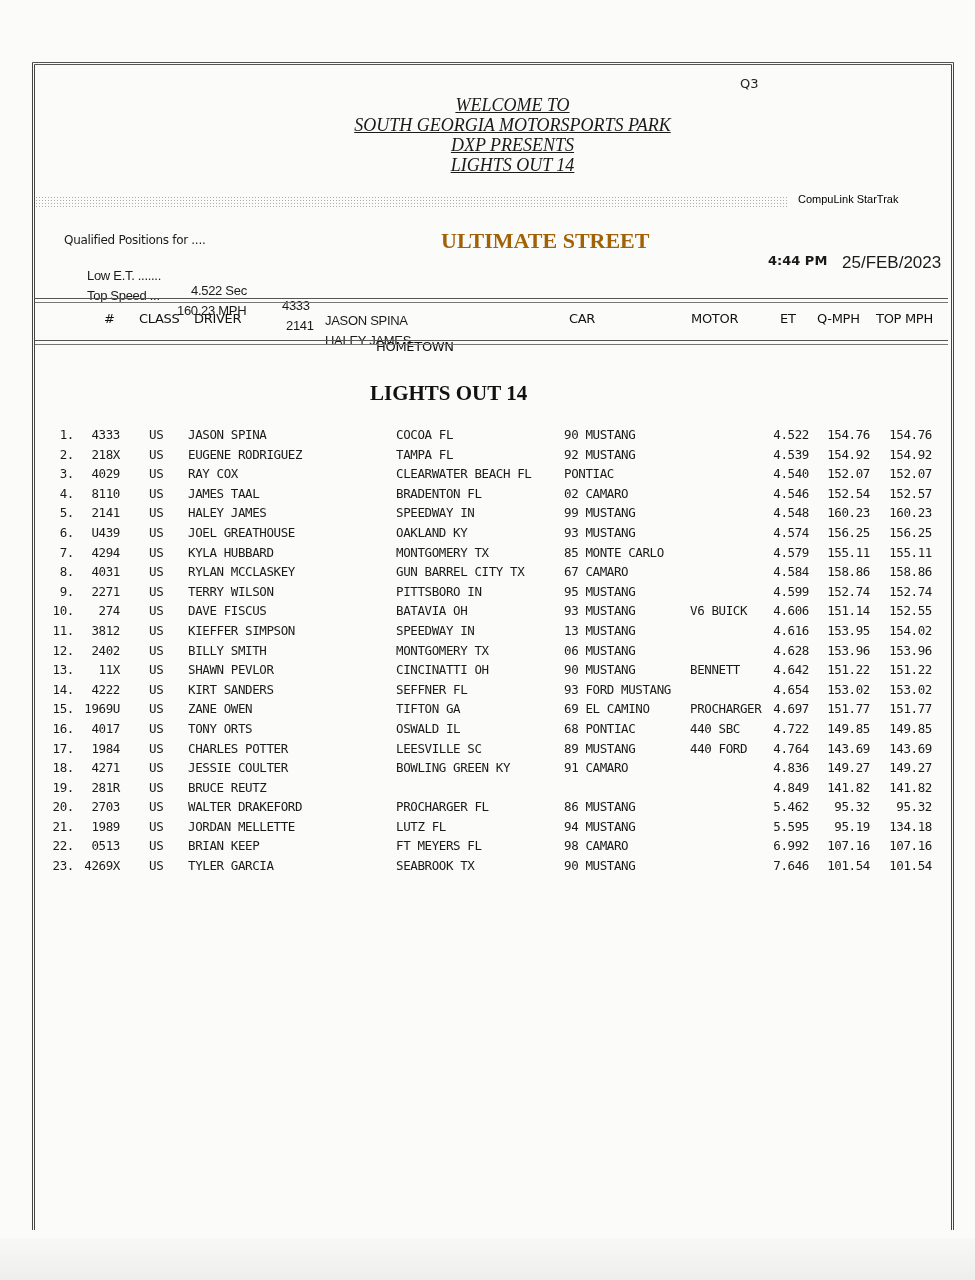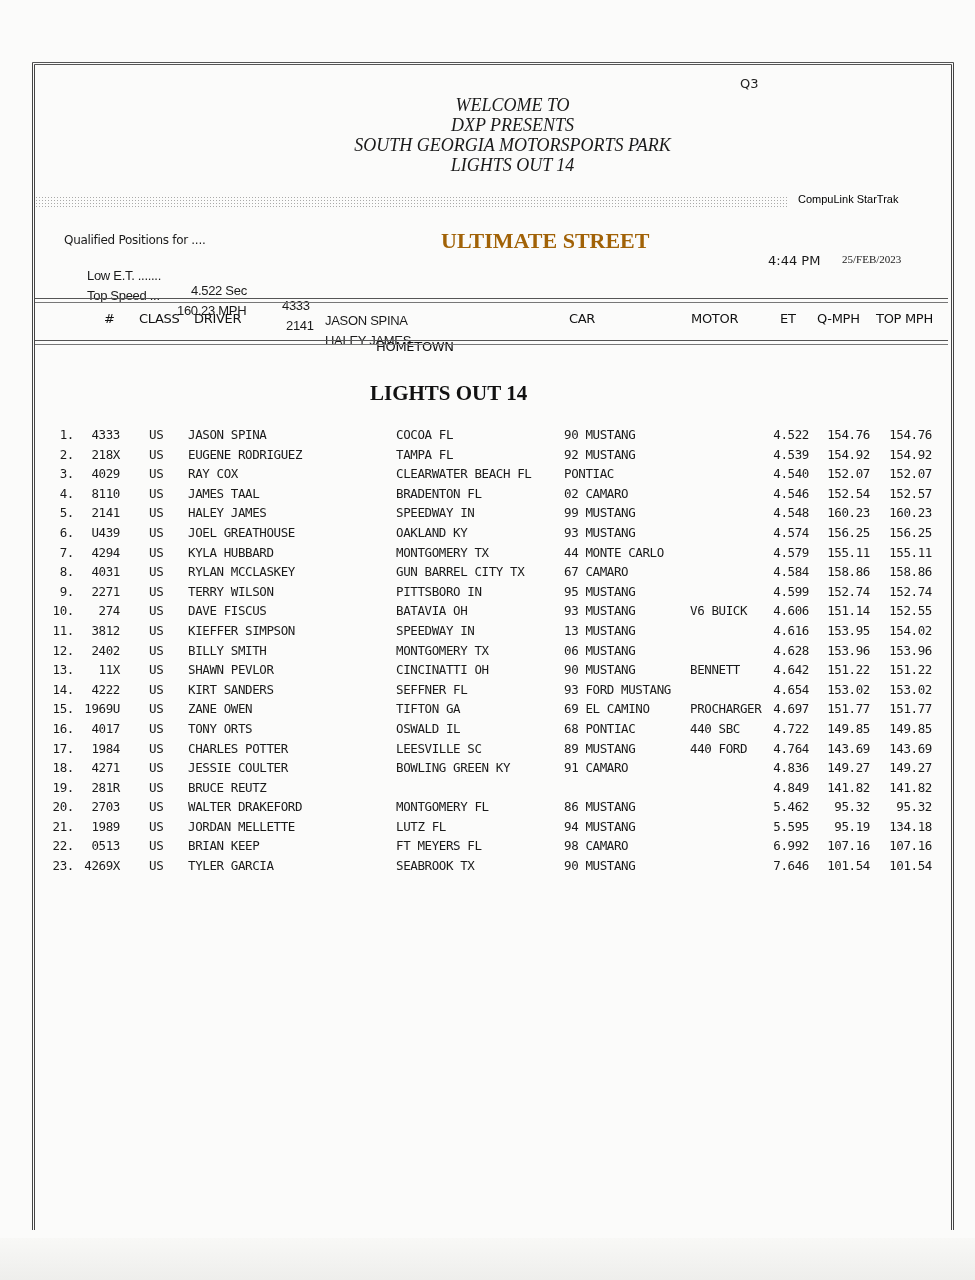--- a/index.html
+++ b/index.html
@@ -43,20 +43,21 @@
       position: absolute;
       left: 0;
       width: 975px;
       top: 95px;
       text-align: center;
       font-family: "Liberation Serif", serif;
       font-style: italic;
       font-size: 18px;
       line-height: 20px;
       color: #1a1a1a;
+      text-decoration: underline;
     }
     .welcome div { margin-left: 50px; }
     .dots-band {
       position: absolute;
       left: 35px;
       top: 196px;
       width: 752px;
       height: 12px;
       background-image: radial-gradient(#9a9a9a 0.7px, transparent 0.9px);
       background-size: 3px 3px;
@@ -95,27 +96,28 @@
       font-weight: bold;
       font-size: 22px;
       color: #a16207;
     }
     .time {
       position: absolute;
       left: 768px;
       top: 253px;
       font-family: "DejaVu Sans", sans-serif;
       font-size: 13px;
+      font-weight: bold;
     }
     .date {
       position: absolute;
       left: 842px;
       top: 253px;
-      font-family: Liberation Serif, serif;
-      font-size: 11px;
+      font-family: Liberation Sans, sans-serif;
+      font-size: 17px;
     }
     .rule {
       position: absolute;
       left: 35px;
       width: 913px;
       height: 3px;
       border-top: 1px solid #555;
       border-bottom: 1px solid #777;
     }
     .col-head {
@@ -175,22 +177,22 @@
 </head>
 <body>
 
 <div class="sheet">
   <div class="frame"></div>
 
   <div class="q-tag">Q3</div>
 
   <div class="welcome">
     <div>WELCOME TO</div>
+    <div>SOUTH GEORGIA MOTORSPORTS PARK</div>
     <div>DXP PRESENTS</div>
-    <div>SOUTH GEORGIA MOTORSPORTS PARK</div>
     <div>LIGHTS OUT 14</div>
   </div>
 
   <div class="dots-band"></div>
   <div class="brand">CompuLink  StarTrak</div>
 
   <div class="qual-label">Qualified Positions for ....</div>
 
   <div class="qual-row" style="top:253px;">
     <span style="left:0px;">Low E.T. .......</span>
@@ -297,21 +299,21 @@
         <span class="c-et">4.574</span>
         <span class="c-q">156.25</span>
         <span class="c-top">156.25</span>
       </div>
       <div class="row">
         <span class="c-pos">7.</span>
         <span class="c-num">4294</span>
         <span class="c-cls">US</span>
         <span class="c-drv">KYLA HUBBARD</span>
         <span class="c-home">MONTGOMERY TX</span>
-        <span class="c-car">44 MONTE CARLO</span>
+        <span class="c-car">85 MONTE CARLO</span>
         <span class="c-mot"></span>
         <span class="c-et">4.579</span>
         <span class="c-q">155.11</span>
         <span class="c-top">155.11</span>
       </div>
       <div class="row">
         <span class="c-pos">8.</span>
         <span class="c-num">4031</span>
         <span class="c-cls">US</span>
         <span class="c-drv">RYLAN MCCLASKEY</span>
@@ -452,21 +454,21 @@
         <span class="c-mot"></span>
         <span class="c-et">4.849</span>
         <span class="c-q">141.82</span>
         <span class="c-top">141.82</span>
       </div>
       <div class="row">
         <span class="c-pos">20.</span>
         <span class="c-num">2703</span>
         <span class="c-cls">US</span>
         <span class="c-drv">WALTER DRAKEFORD</span>
-        <span class="c-home">MONTGOMERY FL</span>
+        <span class="c-home">PROCHARGER FL</span>
         <span class="c-car">86 MUSTANG</span>
         <span class="c-mot"></span>
         <span class="c-et">5.462</span>
         <span class="c-q">95.32</span>
         <span class="c-top">95.32</span>
       </div>
       <div class="row">
         <span class="c-pos">21.</span>
         <span class="c-num">1989</span>
         <span class="c-cls">US</span>

